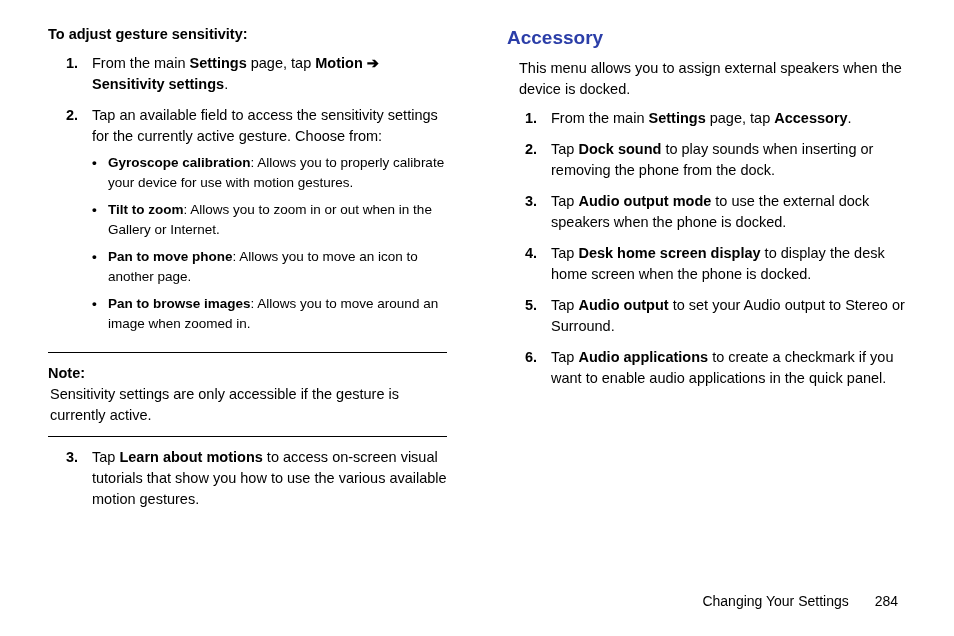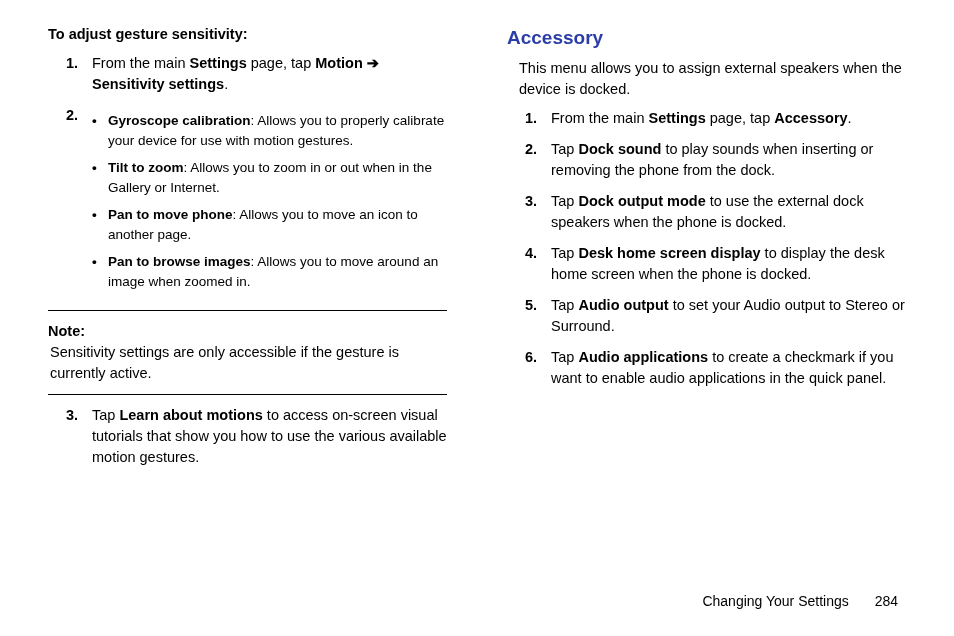--- a/index.html
+++ b/index.html
@@ -57,20 +57,21 @@
     <ol class="steps">
       <li>
         <span class="num">1.</span>
         <span class="txt">
           <span>From the main </span><span class="b">Settings</span><span> page, tap </span><span class="b">Motion </span><span class="b arrow-icon">➔</span><span class="b"> Sensitivity settings</span><span>.</span>
         </span>
       </li>
       <li>
         <span class="num">2.</span>
         <span class="txt">
+          <span>Tap an available field to access the sensitivity settings for the currently active gesture. Choose from:</span>
           <ul class="bullets">
             <li>
               <span class="dot">•</span>
               <span class="btxt"><span class="b">Gyroscope calibration</span><span>: Allows you to properly calibrate your device for use with motion gestures.</span></span>
             </li>
             <li>
               <span class="dot">•</span>
               <span class="btxt"><span class="b">Tilt to zoom</span><span>: Allows you to zoom in or out when in the Gallery or Internet.</span></span>
             </li>
             <li>
@@ -116,21 +117,21 @@
       </li>
       <li>
         <span class="num">2.</span>
         <span class="txt">
           <span>Tap </span><span class="b">Dock sound</span><span> to play sounds when inserting or removing the phone from the dock.</span>
         </span>
       </li>
       <li>
         <span class="num">3.</span>
         <span class="txt">
-          <span>Tap </span><span class="b">Dock output mode</span><span> to use the external dock speakers when the phone is docked.</span>
+          <span>Tap </span><span class="b">Audio output mode</span><span> to use the external dock speakers when the phone is docked.</span>
         </span>
       </li>
       <li>
         <span class="num">4.</span>
         <span class="txt">
           <span>Tap </span><span class="b">Desk home screen display</span><span> to display the desk home screen when the phone is docked.</span>
         </span>
       </li>
       <li>
         <span class="num">5.</span>

